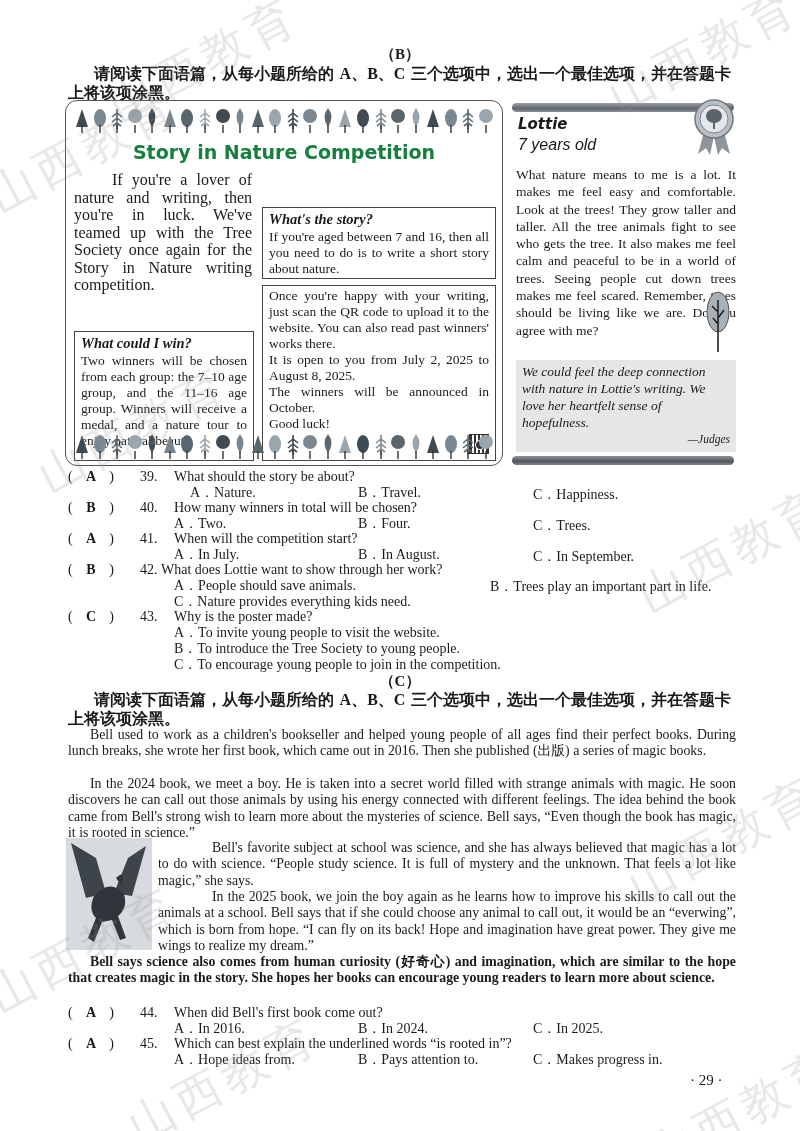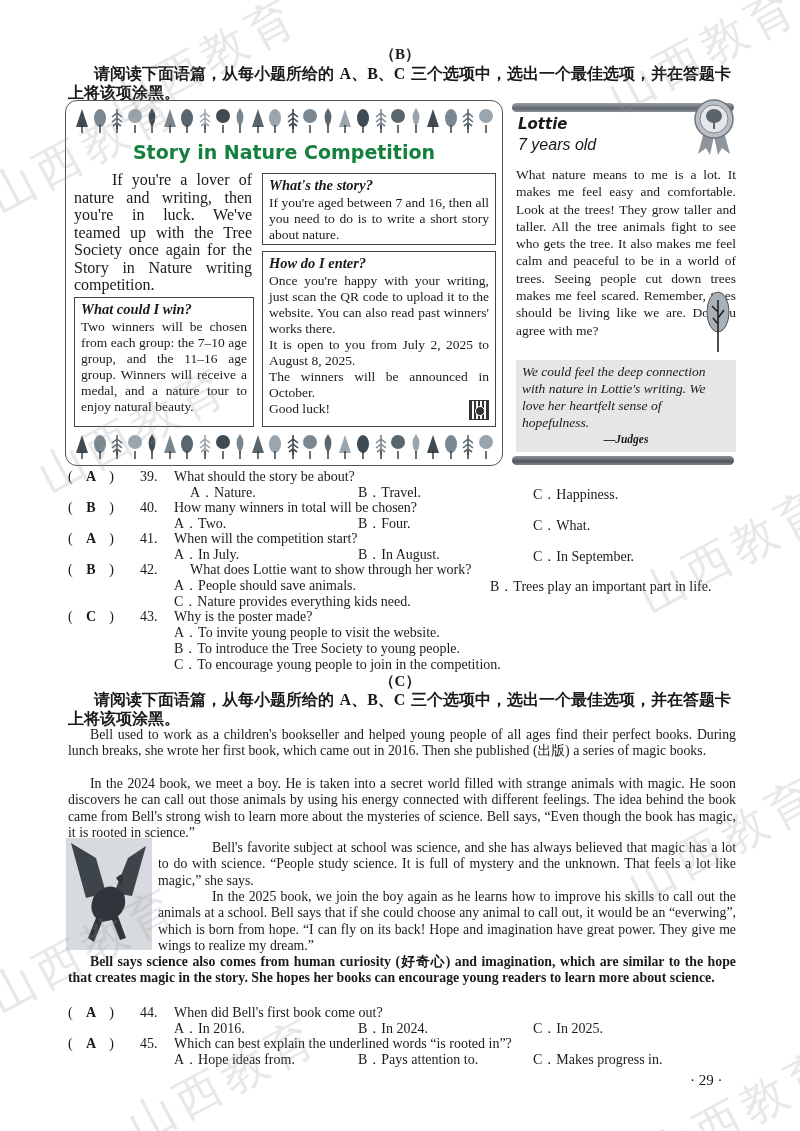--- a/index.html
+++ b/index.html
@@ -12,36 +12,36 @@
   .instr { position: absolute; left: 68px; width: 668px; font-family: "DejaVu Sans", sans-serif; font-size: 16px; line-height: 19px; text-indent: 26px; font-weight: bold; }
   .instr .en { font-family: "Liberation Serif", serif; font-weight: bold; }
 
   
   .poster { position: absolute; left: 65px; top: 100px; width: 438px; height: 366px; border: 1.5px solid #555; border-radius: 12px; background: #fff; }
   .tree-row { position: absolute; left: 8px; right: 8px; height: 26px; display: flex; justify-content: space-between; align-items: flex-end; }
   .tree-row svg { display: block; }
   .poster-title { position: absolute; left: 0; right: 0; top: 40px; text-align: center; font-family: "DejaVu Sans", sans-serif; font-weight: bold; font-size: 19px; color: #15803d; }
   .intro { position: absolute; left: 8px; top: 70px; width: 178px; font-size: 16px; line-height: 17.5px; text-align: justify; }
   .intro p { text-indent: 38px; }
-  .box { position: absolute; border: 1.2px solid #444; padding: 2px 6px; font-size: 13.5px; line-height: 16px; text-align: justify; }
+  .box { position: absolute; border: 1.2px solid #444; padding: 2px 6px; font-size: 13.5px; line-height: 16px; text-align: justify; margin-top: 34px; }
   .box h4 { font-style: italic; font-weight: bold; font-size: 14.5px; line-height: 19px; }
   .qr { position: absolute; right: 6px; bottom: 6px; width: 20px; height: 20px; border: 1px solid #333; background:
         repeating-linear-gradient(90deg, #333 0 2px, #fff 2px 4px); }
   .qr::after { content: ""; position: absolute; left: 5px; top: 5px; width: 8px; height: 8px; background: #333; border-radius: 50%; border: 1px solid #fff; }
 
   
   .lottie { position: absolute; left: 512px; top: 98px; width: 228px; height: 368px; }
   .bar { position: absolute; left: 0; height: 9px; border-radius: 5px; background: linear-gradient(180deg, #9aa0a6, #5f666d 60%, #8c9197); }
   .lottie-name { position: absolute; left: 6px; top: 17px; font-family: "DejaVu Sans", sans-serif; font-weight: bold; font-style: italic; font-size: 15px; }
   .lottie-age { position: absolute; left: 6px; top: 38px; font-family: "Liberation Sans", sans-serif; font-style: italic; font-size: 16px; }
   .badge { position: absolute; left: 180px; top: 0; width: 44px; height: 58px; }
   .lottie-text { position: absolute; left: 4px; top: 68px; width: 220px; font-size: 13.5px; line-height: 17.3px; text-align: justify; }
   .small-tree { position: absolute; left: 192px; top: 192px; width: 28px; height: 64px; }
   .judges { position: absolute; left: 4px; top: 262px; width: 220px; height: 92px; background: #e6e6e6; padding: 3px 6px; font-style: italic; font-size: 13.5px; line-height: 17px; }
-  .judges .sig { text-align: center; font-size: 11.5px; margin-top: 0; font-weight: bold; }
+  .judges .sig { text-align: right; font-size: 11.5px; margin-top: 0; }
 
   
   .q { position: absolute; left: 68px; width: 680px; font-size: 14px; line-height: 16px; }
   .ans { position: absolute; left: 0; width: 46px; display: flex; justify-content: space-between; }
   .ans b { font-weight: bold; }
   .opt { position: absolute; font-size: 14px; line-height: 16px; white-space: nowrap; }
 
   .para { position: absolute; left: 68px; width: 668px; font-size: 13.8px; line-height: 16.4px; text-align: justify; }
   .para.indent { text-indent: 22px; }
   .u { text-decoration: underline; }
@@ -166,21 +166,20 @@
   <div class="poster-title">Story in Nature Competition</div>
   <div class="intro">
       <p>If you're a lover of nature and writing, then you're in luck. We've teamed up with the Tree Society once again for the Story in Nature writing competition.</p>
     </div>
 
   <div class="box" style="left:196px;top:72px;width:234px;height:72px;">
     <h4>What's the story?</h4>
     <div>If you're aged between 7 and 16, then all you need to do is to write a short story about nature.</div>
   </div>
   <div class="box" style="left:196px;top:150px;width:234px;height:176px;">
-    <h4>How do I enter?</h4>
     <div>Once you're happy with your writing, just scan the QR code to upload it to the website. You can also read past winners' works there.</div>
     <div>It is open to you from July 2, 2025 to August 8, 2025.</div>
     <div>The winners will be announced in October.</div>
     <div>Good luck!</div>
     <div class="qr"></div>
   </div>
   <div class="box" style="left:8px;top:196px;width:180px;height:130px;">
     <h4>What could I win?</h4>
     <div>Two winners will be chosen from each group: the 7–10 age group, and the 11–16 age group. Winners will receive a medal, and a nature tour to enjoy natural beauty.</div>
   </div>
@@ -325,41 +324,41 @@
       <div class="ans">
         <span>(</span>
         <b>B</b>
         <span>)</span>
       </div>
       <span style="position:absolute;left:72px;">40.</span>
       <span style="position:absolute;left:106px;">How many winners in total will be chosen?</span>
     </div>
     <div class="opt" style="left:174px;top:516px;">A．Two.</div>
     <div class="opt" style="left:358px;top:516px;">B．Four.</div>
-    <div class="opt" style="left:533px;top:518px;">C．What.</div>
+    <div class="opt" style="left:533px;top:518px;">C．Trees.</div>
     <div class="q" style="top:531px;">
       <div class="ans">
         <span>(</span>
         <b>A</b>
         <span>)</span>
       </div>
       <span style="position:absolute;left:72px;">41.</span>
       <span style="position:absolute;left:106px;">When will the competition start?</span>
     </div>
     <div class="opt" style="left:174px;top:547px;">A．In July.</div>
     <div class="opt" style="left:358px;top:547px;">B．In August.</div>
     <div class="opt" style="left:533px;top:549px;">C．In September.</div>
     <div class="q" style="top:562px;">
       <div class="ans">
         <span>(</span>
         <b>B</b>
         <span>)</span>
       </div>
       <span style="position:absolute;left:72px;">42.</span>
-      <span style="position:absolute;left:122px;text-align:center;">What does Lottie want to show through her work?</span>
+      <span style="position:absolute;left:93px;text-align:center;">What does Lottie want to show through her work?</span>
     </div>
     <div class="opt" style="left:174px;top:578px;">A．People should save animals.</div>
     <div class="opt" style="left:490px;top:579px;">B．Trees play an important part in life.</div>
     <div class="opt" style="left:174px;top:594px;">C．Nature provides everything kids need.</div>
     <div class="q" style="top:609px;">
       <div class="ans">
         <span>(</span>
         <b>C</b>
         <span>)</span>
       </div>

